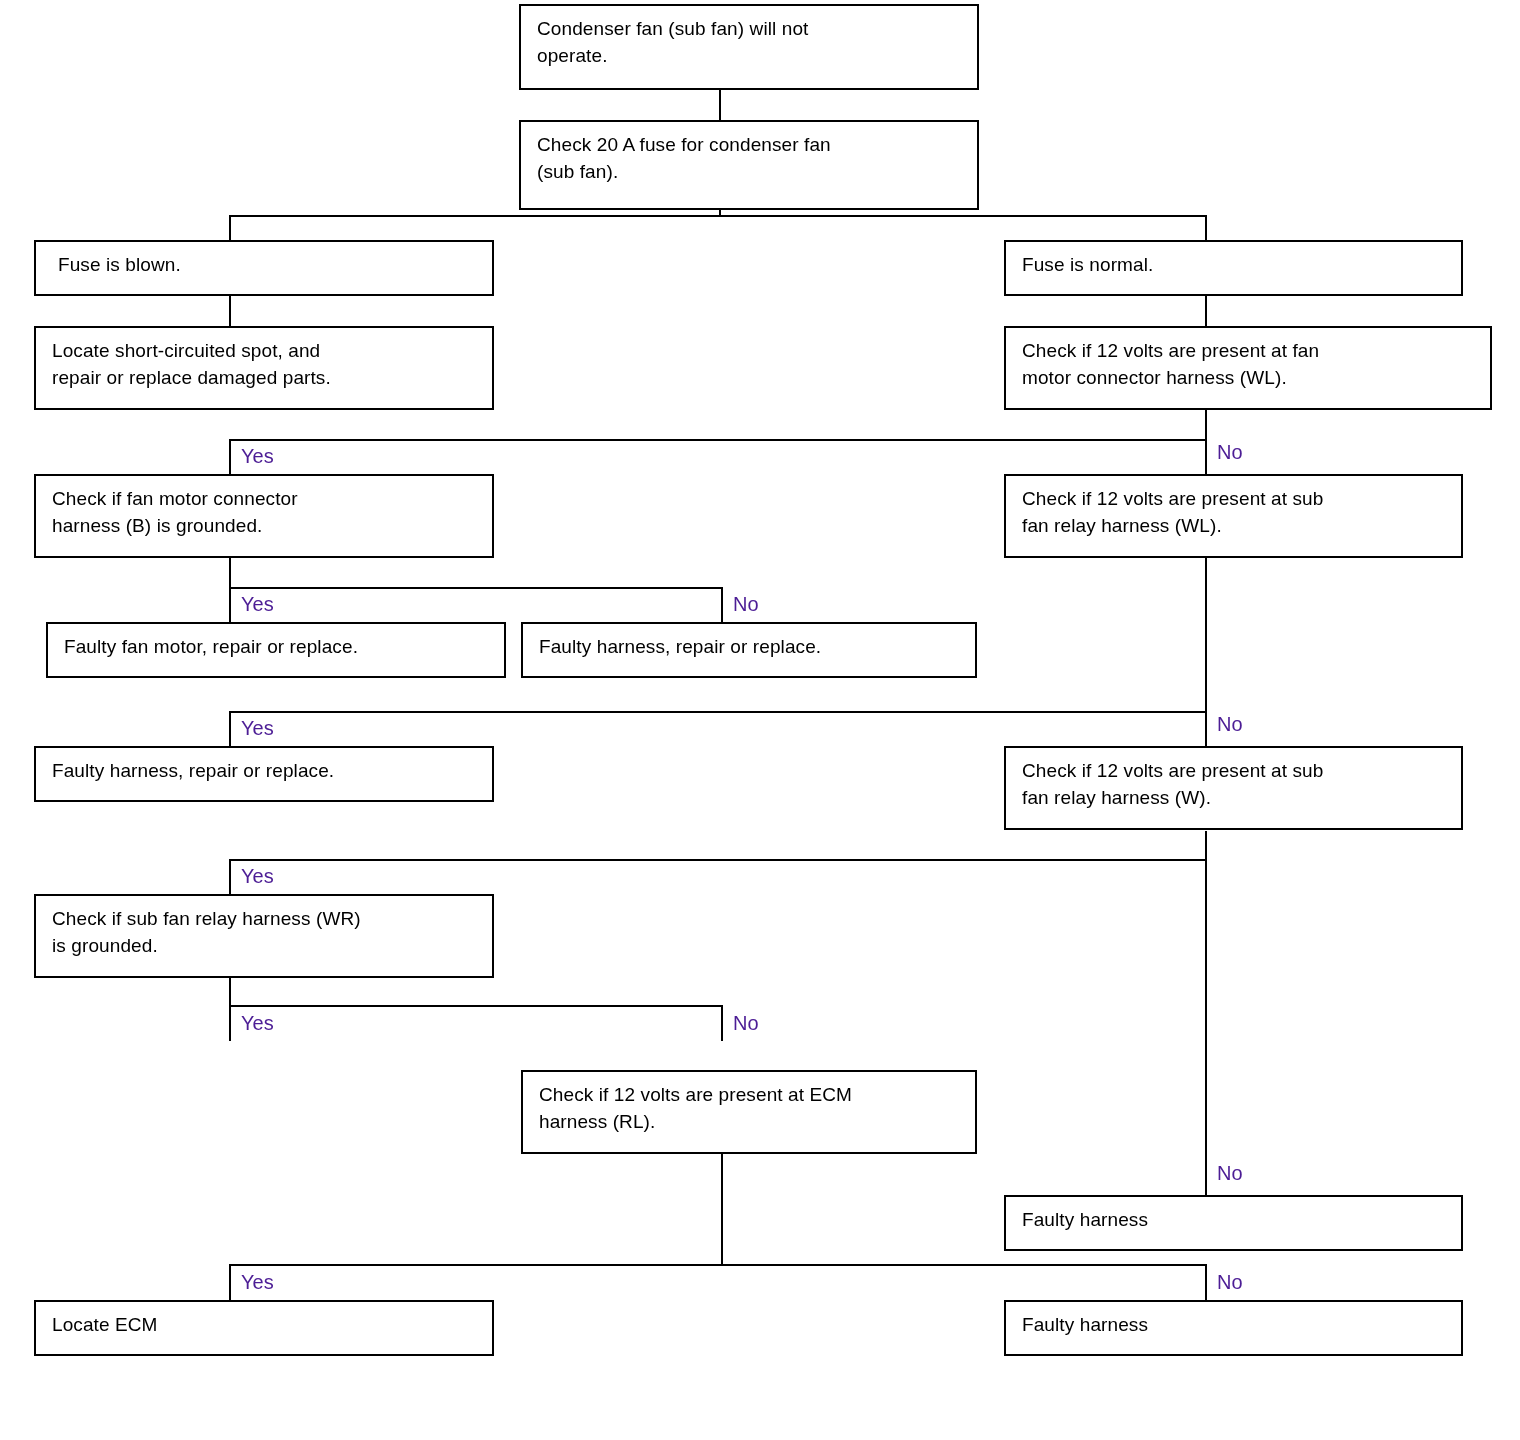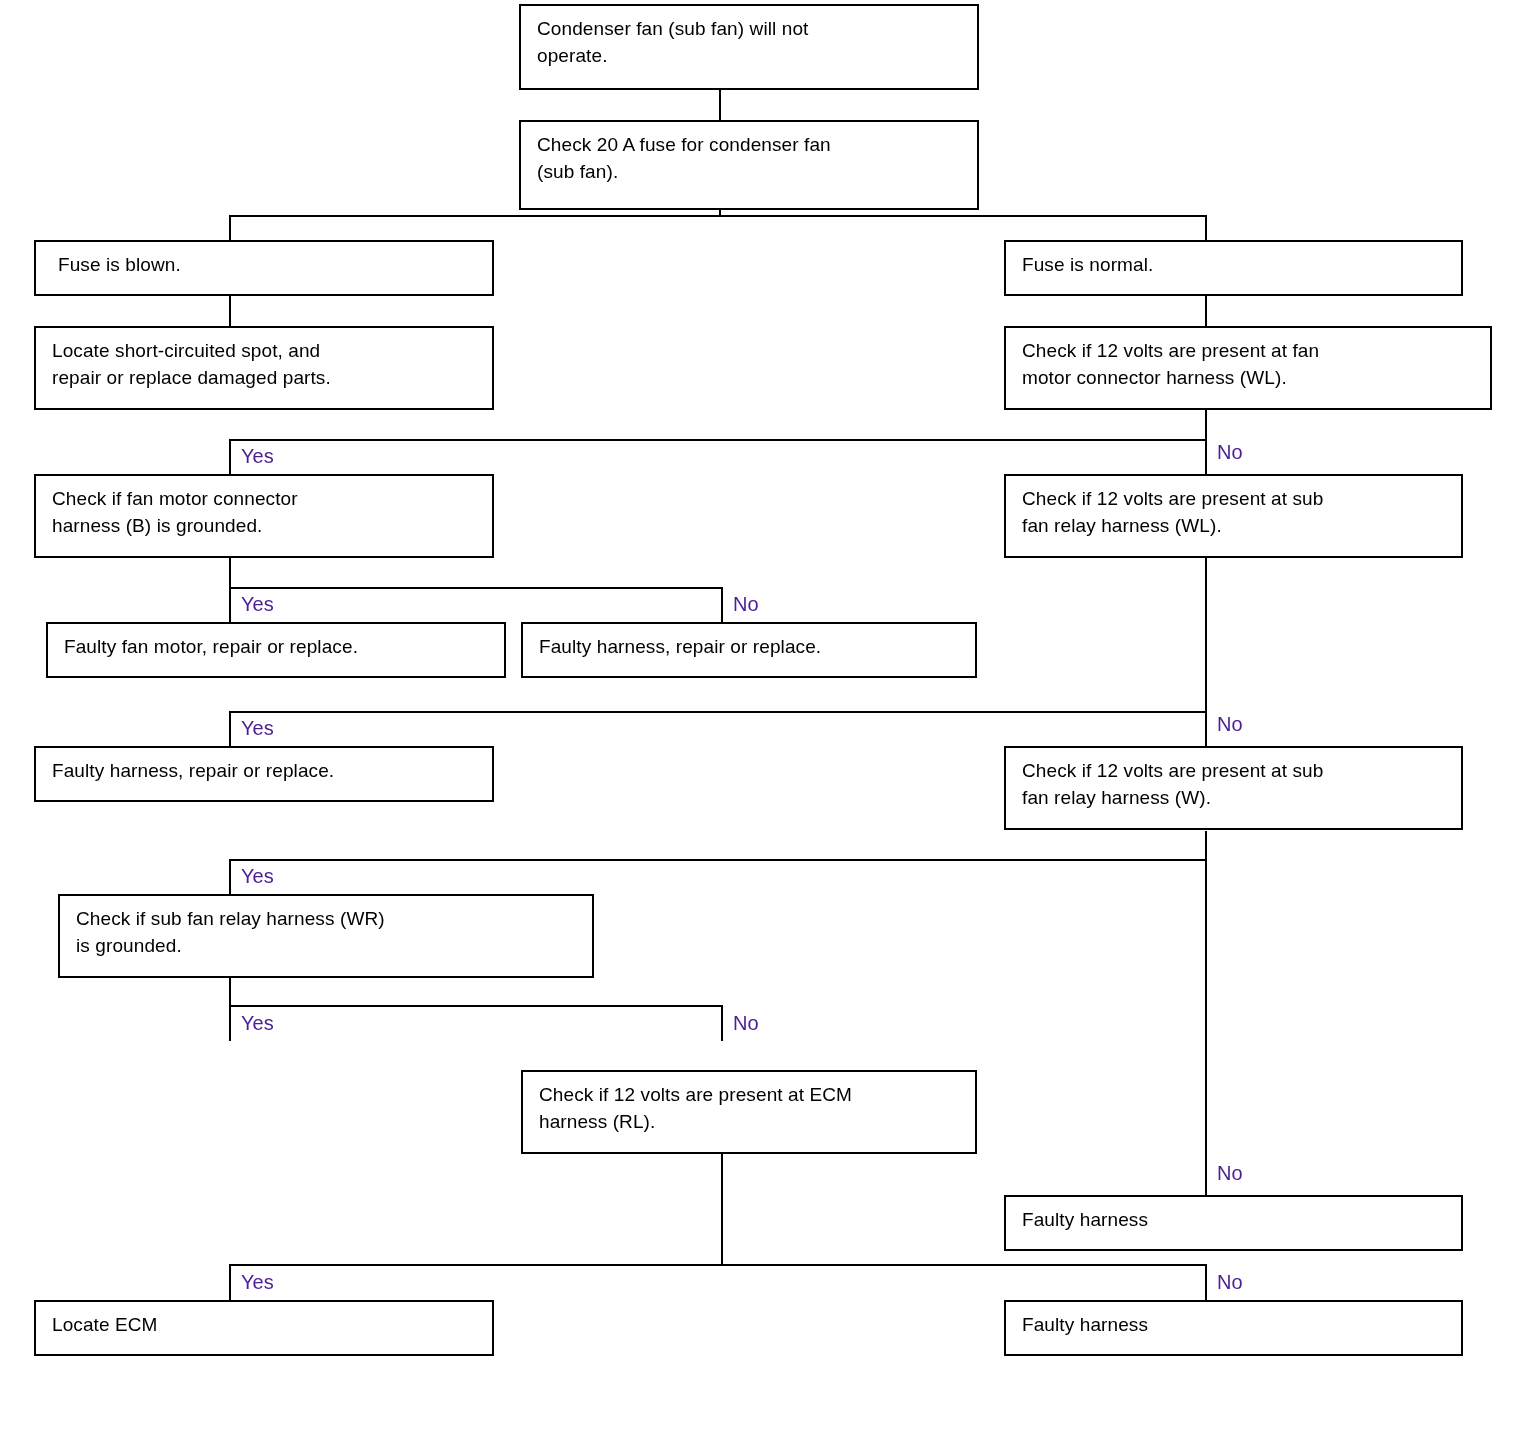--- a/index.html
+++ b/index.html
@@ -115,21 +115,21 @@
 
   <div class="box" style="left:34px; top:622px; width:460px; height:56px;margin-left:12px;">Faulty fan motor, repair or replace.</div>
 
   <div class="box" style="left:521px; top:622px; width:456px; height:56px;">Faulty harness, repair or replace.</div>
 
   <div class="box" style="left:34px; top:746px; width:460px; height:56px;">Faulty harness, repair or replace.</div>
 
   <div class="box" style="left:1004px; top:746px; width:459px; height:84px;">Check if 12 volts are present at sub
 fan relay harness (W).</div>
 
-  <div class="box" style="left:34px; top:894px; width:536px; height:84px;margin-left:24px;">Check if sub fan relay harness (WR)
+  <div class="box" style="left:34px; top:894px; width:460px; height:84px;">Check if sub fan relay harness (WR)
 is grounded.</div>
 
 
   <div class="box" style="left:521px; top:1070px; width:456px; height:84px;">Check if 12 volts are present at ECM
 harness (RL).</div>
 
   <div class="box" style="left:1004px; top:1195px; width:459px; height:56px;">Faulty harness</div>
 
   <div class="box" style="left:34px; top:1300px; width:460px; height:56px;">Locate ECM</div>
 

